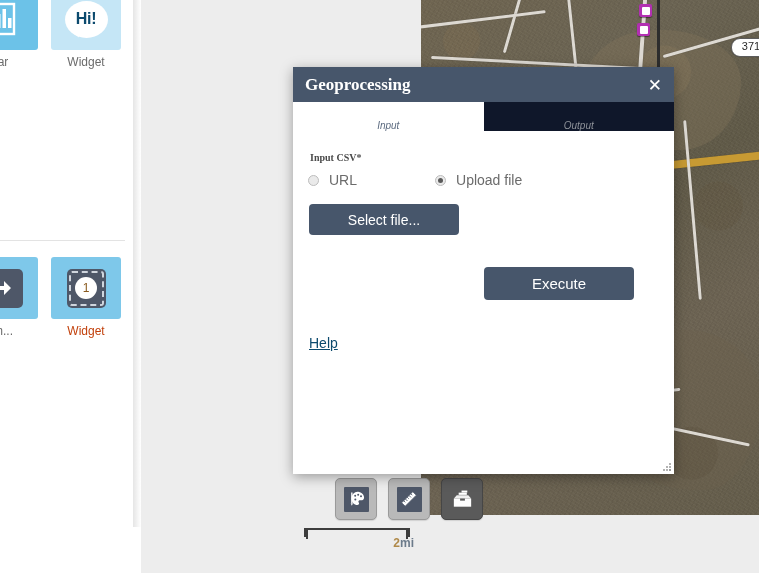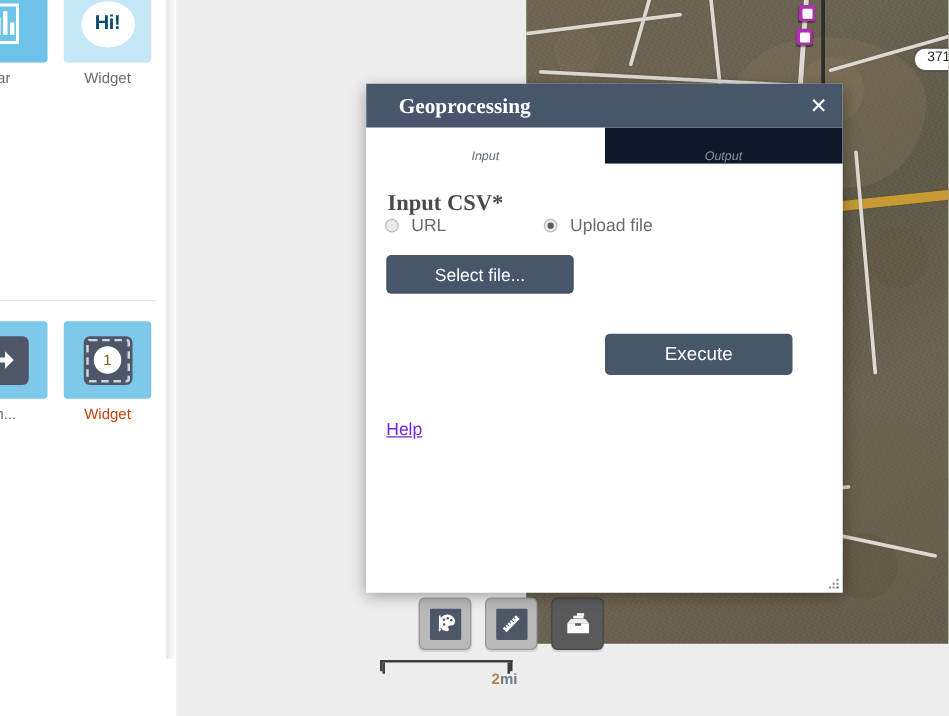--- a/index.html
+++ b/index.html
@@ -145,42 +145,42 @@
     border-left:5px solid transparent;border-right:5px solid transparent;
     border-bottom:5px solid #8a8a8a;cursor:pointer;}
 
   
   .dialog{
     position:absolute;left:293px;top:67px;width:381px;height:407px;
     background:#fff;box-shadow:0 3px 12px rgba(0,0,0,.35);
   }
   .dlg-header{
     height:35px;background:#47566b;display:flex;align-items:center;
-    padding:0 26px;position:relative;
+    padding:0 12px;position:relative;
   }
   .dlg-title{
     color:#fff;font-size:17px;font-weight:bold;
     font-family:"Liberation Serif", serif;
   }
   .dlg-close{
     position:absolute;right:12px;top:50%;transform:translateY(-50%);
     color:#fff;font-size:17px;line-height:1;cursor:pointer;
     font-family:"Liberation Sans", sans-serif;
   }
   .dlg-tabs{display:flex;height:29px;background:#fff;}
   .tab{
     flex:1;display:flex;align-items:flex-end;justify-content:center;
     font-size:10px;cursor:pointer;font-style:italic;
   }
   .tab.active{background:#fff;color:#5c6b80;}
   .tab.inactive{background:#0f172a;color:#8e9299;}
   .dlg-body{position:absolute;left:0;top:64px;right:0;bottom:0;background:#fff;}
 
   .field-label{
-    position:absolute;left:17px;top:21px;font-size:18px;font-weight:bold;color:#4a4a4a;
+    position:absolute;left:17px;top:21px;font-size:10px;font-weight:bold;color:#4a4a4a;
     font-family:"Liberation Serif", serif;
   }
   .radio-row{position:absolute;left:15px;top:41px;display:flex;align-items:center;}
   .radio-opt{display:flex;align-items:center;cursor:pointer;}
   .radio-opt.second{margin-left:78px;text-align:center;}
   .rb{
     width:11px;height:11px;border-radius:50%;background:#eaeaea;
     border:1px solid #bdbdbd;box-sizing:border-box;position:relative;
     display:inline-block;
   }
@@ -190,21 +190,21 @@
   }
   .rb-lbl{margin-left:10px;font-size:14px;color:#6b6b6b;}
 
   .btn{
     background:#47566b;color:#fff;border:none;border-radius:4px;
     font-size:14px;cursor:pointer;font-family:"Liberation Sans", sans-serif;
   }
   .btn-select{position:absolute;left:16px;top:73px;width:150px;height:31px;}
   .btn-execute{position:absolute;left:191px;top:136px;width:150px;height:33px;font-size:15px;}
   .help-link{
-    position:absolute;left:16px;top:204px;font-size:14px;color:#6d28d9;
+    position:absolute;left:16px;top:204px;font-size:14px;color:#0c4a6e;
     text-decoration:underline;cursor:pointer;
   }
   .resize-grip{
     position:absolute;right:3px;bottom:3px;width:10px;height:10px;cursor:nwse-resize;
   }
   .resize-grip i{position:absolute;width:2px;height:2px;background:#9a9a9a;border-radius:1px;display:block;}
 </style>
 </head>
 <body>
 

